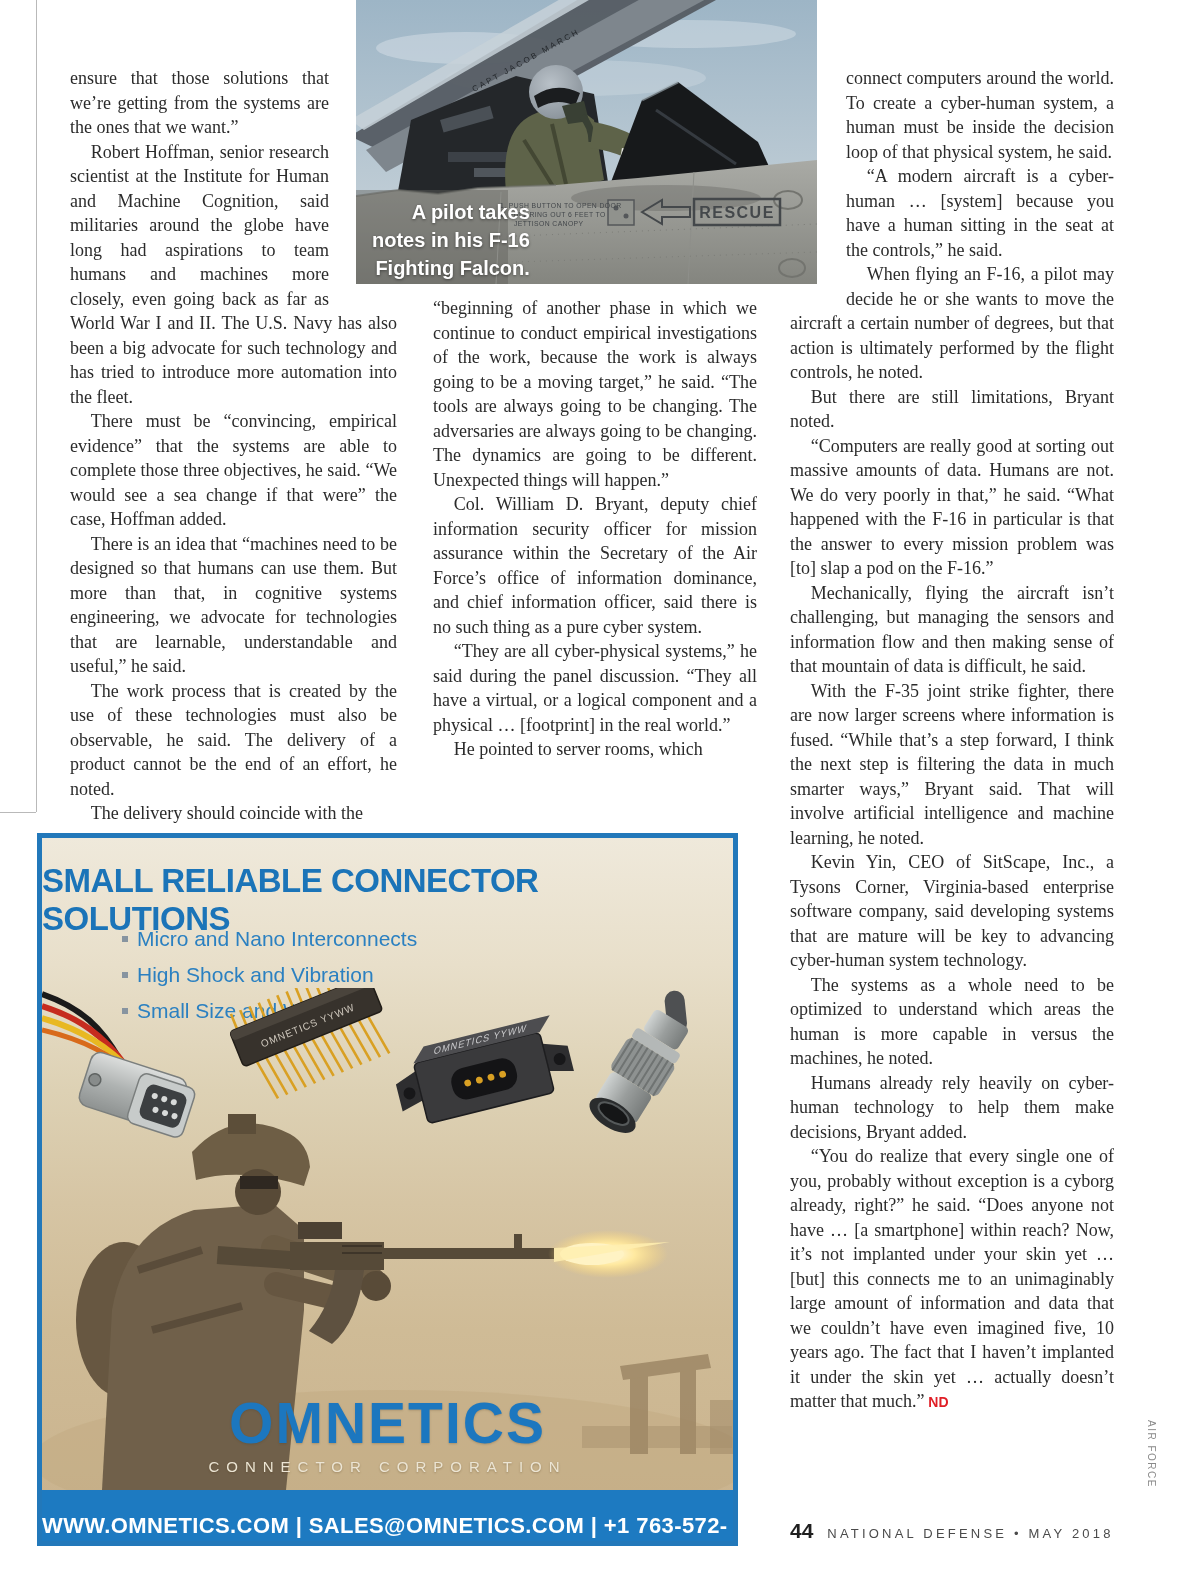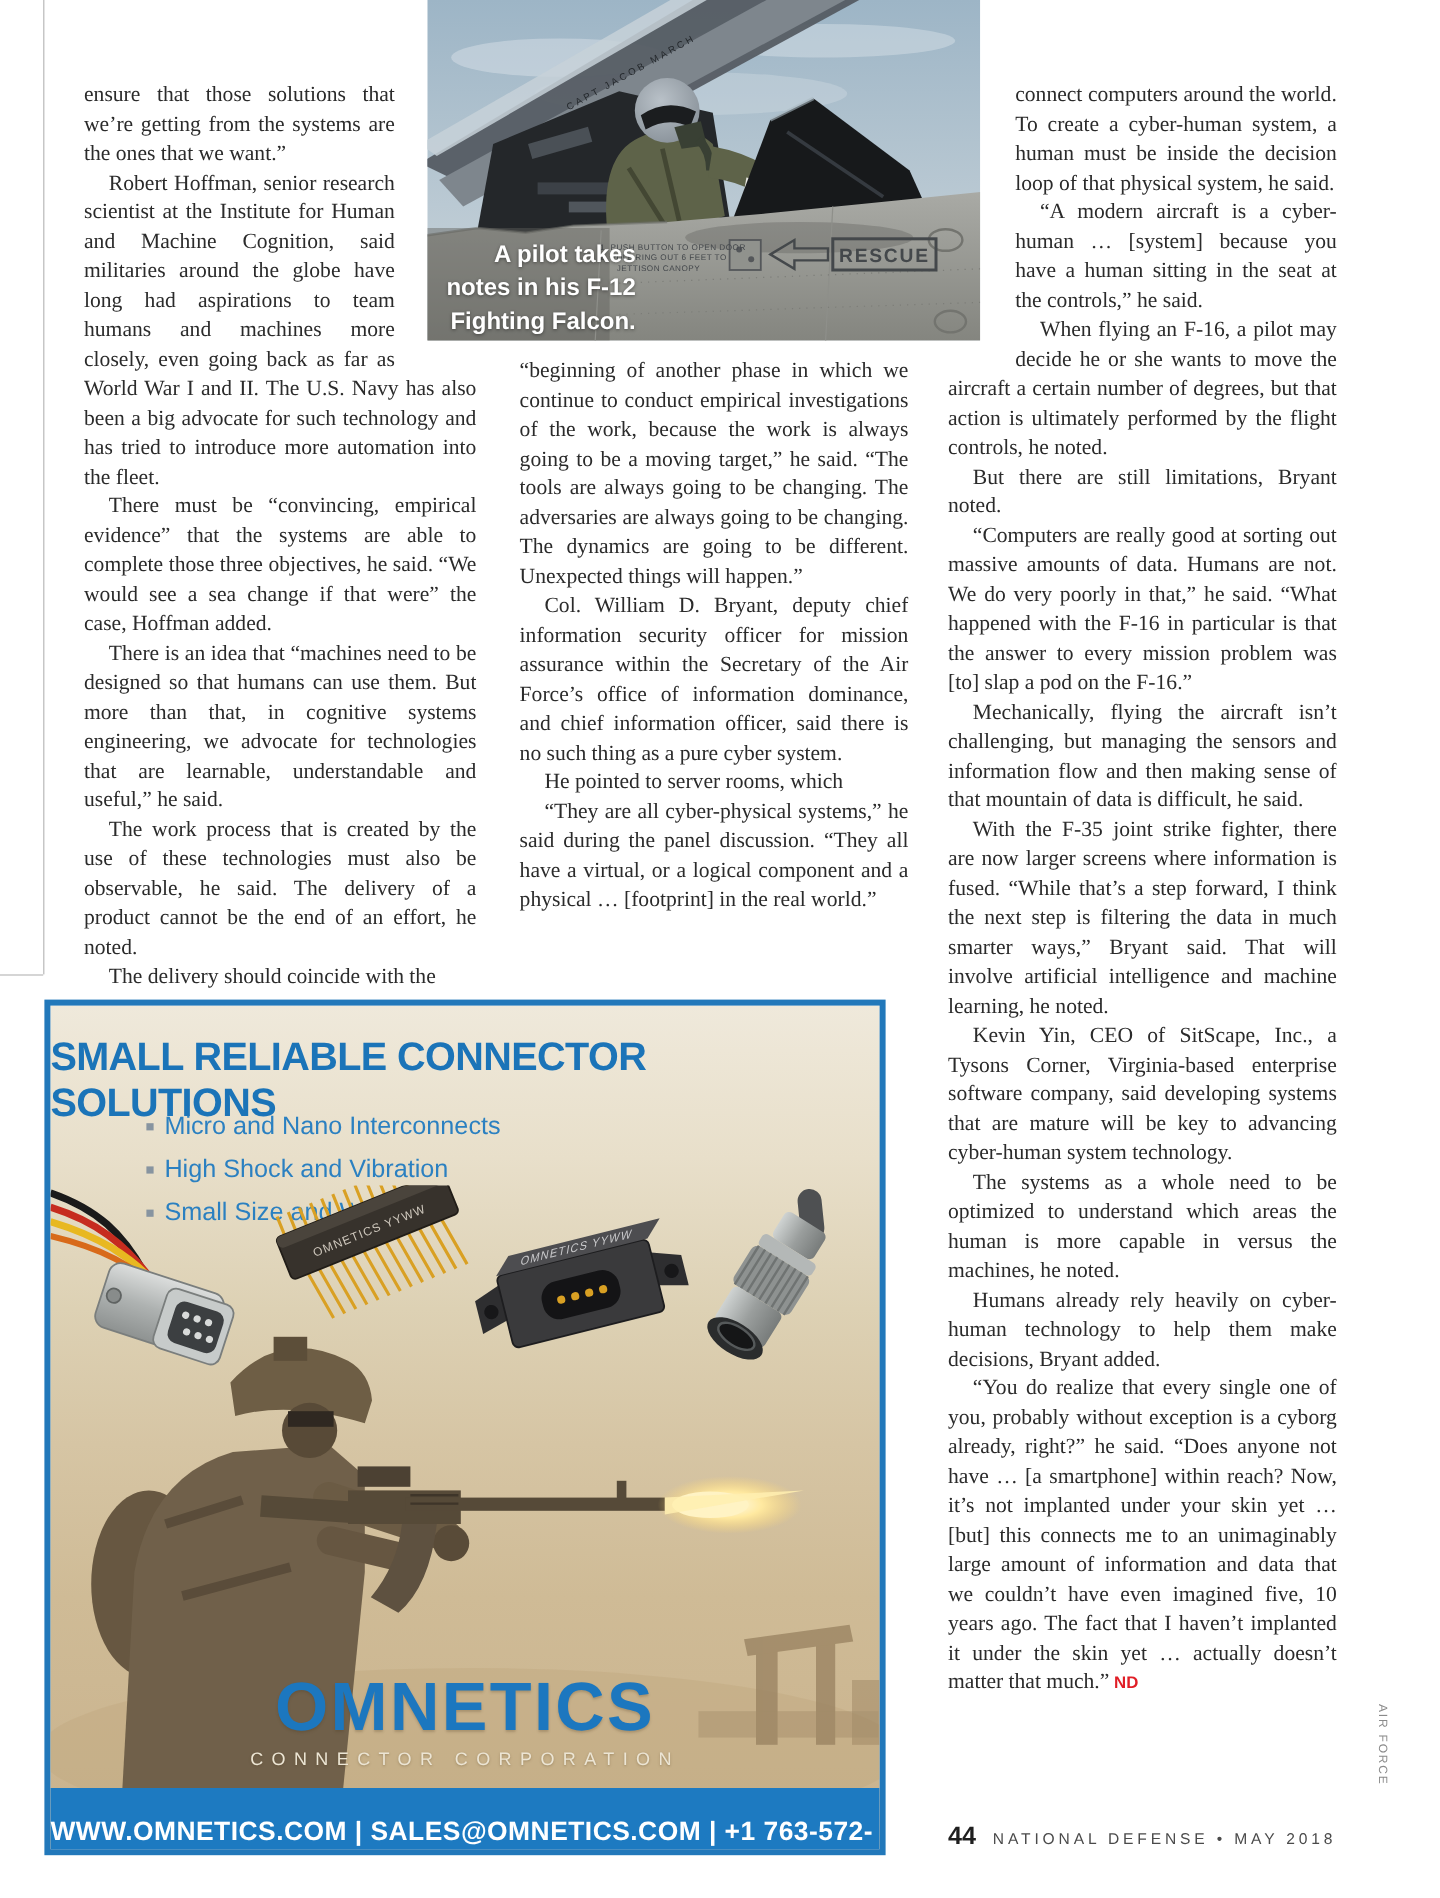--- a/index.html
+++ b/index.html
@@ -127,39 +127,39 @@
       <text x="381" y="218" text-anchor="middle" font-size="16" font-weight="bold" letter-spacing="1.5" fill="#44484b" font-family="Liberation Sans, sans-serif">RESCUE</text>
 
       <g font-family="Liberation Sans, sans-serif" font-size="6.8" fill="#43474b" letter-spacing="0.4">
         <text x="144" y="208">1. PUSH BUTTON TO OPEN DOOR</text>
         <text x="144" y="217">2. PULL RING OUT 6 FEET TO</text>
         <text x="158" y="226">JETTISON CANOPY</text>
       </g>
     </svg>
     <div id="photo-caption">
       <div>A pilot takes</div>
-      <div>notes in his F-12</div>
+      <div>notes in his F-16</div>
       <div>Fighting Falcon.</div>
     </div>
   </div>
 
   <div id="col-left" class="col">
     <div class="spacer-right"></div>
   <p>ensure that those solutions that we’re getting from the systems are the ones that we want.”</p>
       <p>Robert Hoffman, senior research scientist at the Institute for Human and Machine Cognition, said militaries around the globe have long had aspirations to team humans and machines more closely, even going back as far as World War I and II. The U.S. Navy has also been a big advocate for such technology and has tried to introduce more automation into the fleet.</p>
       <p>There must be “convincing, empirical evidence” that the systems are able to complete those three objectives, he said. “We would see a sea change if that were” the case, Hoffman added.</p>
       <p>There is an idea that “machines need to be designed so that humans can use them. But more than that, in cognitive systems engineering, we advocate for technologies that are learnable, understandable and useful,” he said.</p>
       <p>The work process that is created by the use of these technologies must also be observable, he said. The delivery of a product cannot be the end of an effort, he noted.</p>
       <p>The delivery should coincide with the</p>
     </div>
   <div id="col-mid" class="col">
       <p>“beginning of another phase in which we continue to conduct empirical investigations of the work, because the work is always going to be a moving target,” he said. “The tools are always going to be changing. The adversaries are always going to be changing. The dynamics are going to be different. Unexpected things will happen.”</p>
       <p>Col. William D. Bryant, deputy chief information security officer for mission assurance within the Secretary of the Air Force’s office of information dominance, and chief information officer, said there is no such thing as a pure cyber system.</p>
+      <p>“They are all cyber-physical systems,” he said during the panel discussion. “They all have a virtual, or a logical component and a physical … [footprint] in the real world.”</p>
       <p>He pointed to server rooms, which</p>
-      <p>“They are all cyber-physical systems,” he said during the panel discussion. “They all have a virtual, or a logical component and a physical … [footprint] in the real world.”</p>
     </div>
   <div id="col-right" class="col">
     <div class="spacer-left"></div>
   <p>connect computers around the world. To create a cyber-human system, a human must be inside the decision loop of that physical system, he said.</p>
       <p>“A modern aircraft is a cyber-human … [system] because you have a human sitting in the seat at the controls,” he said.</p>
       <p>When flying an F-16, a pilot may decide he or she wants to move the aircraft a certain number of degrees, but that action is ultimately performed by the flight controls, he noted.</p>
       <p>But there are still limitations, Bryant noted.</p>
       <p>“Computers are really good at sorting out massive amounts of data. Humans are not. We do very poorly in that,” he said. “What happened with the F-16 in particular is that the answer to every mission problem was [to] slap a pod on the F-16.”</p>
       <p>Mechanically, flying the aircraft isn’t challenging, but managing the sensors and information flow and then making sense of that mountain of data is difficult, he said.</p>
       <p>With the F-35 joint strike fighter, there are now larger screens where information is fused. “While that’s a step forward, I think the next step is filtering the data in much smarter ways,” Bryant said. That will involve artificial intelligence and machine learning, he noted.</p>

